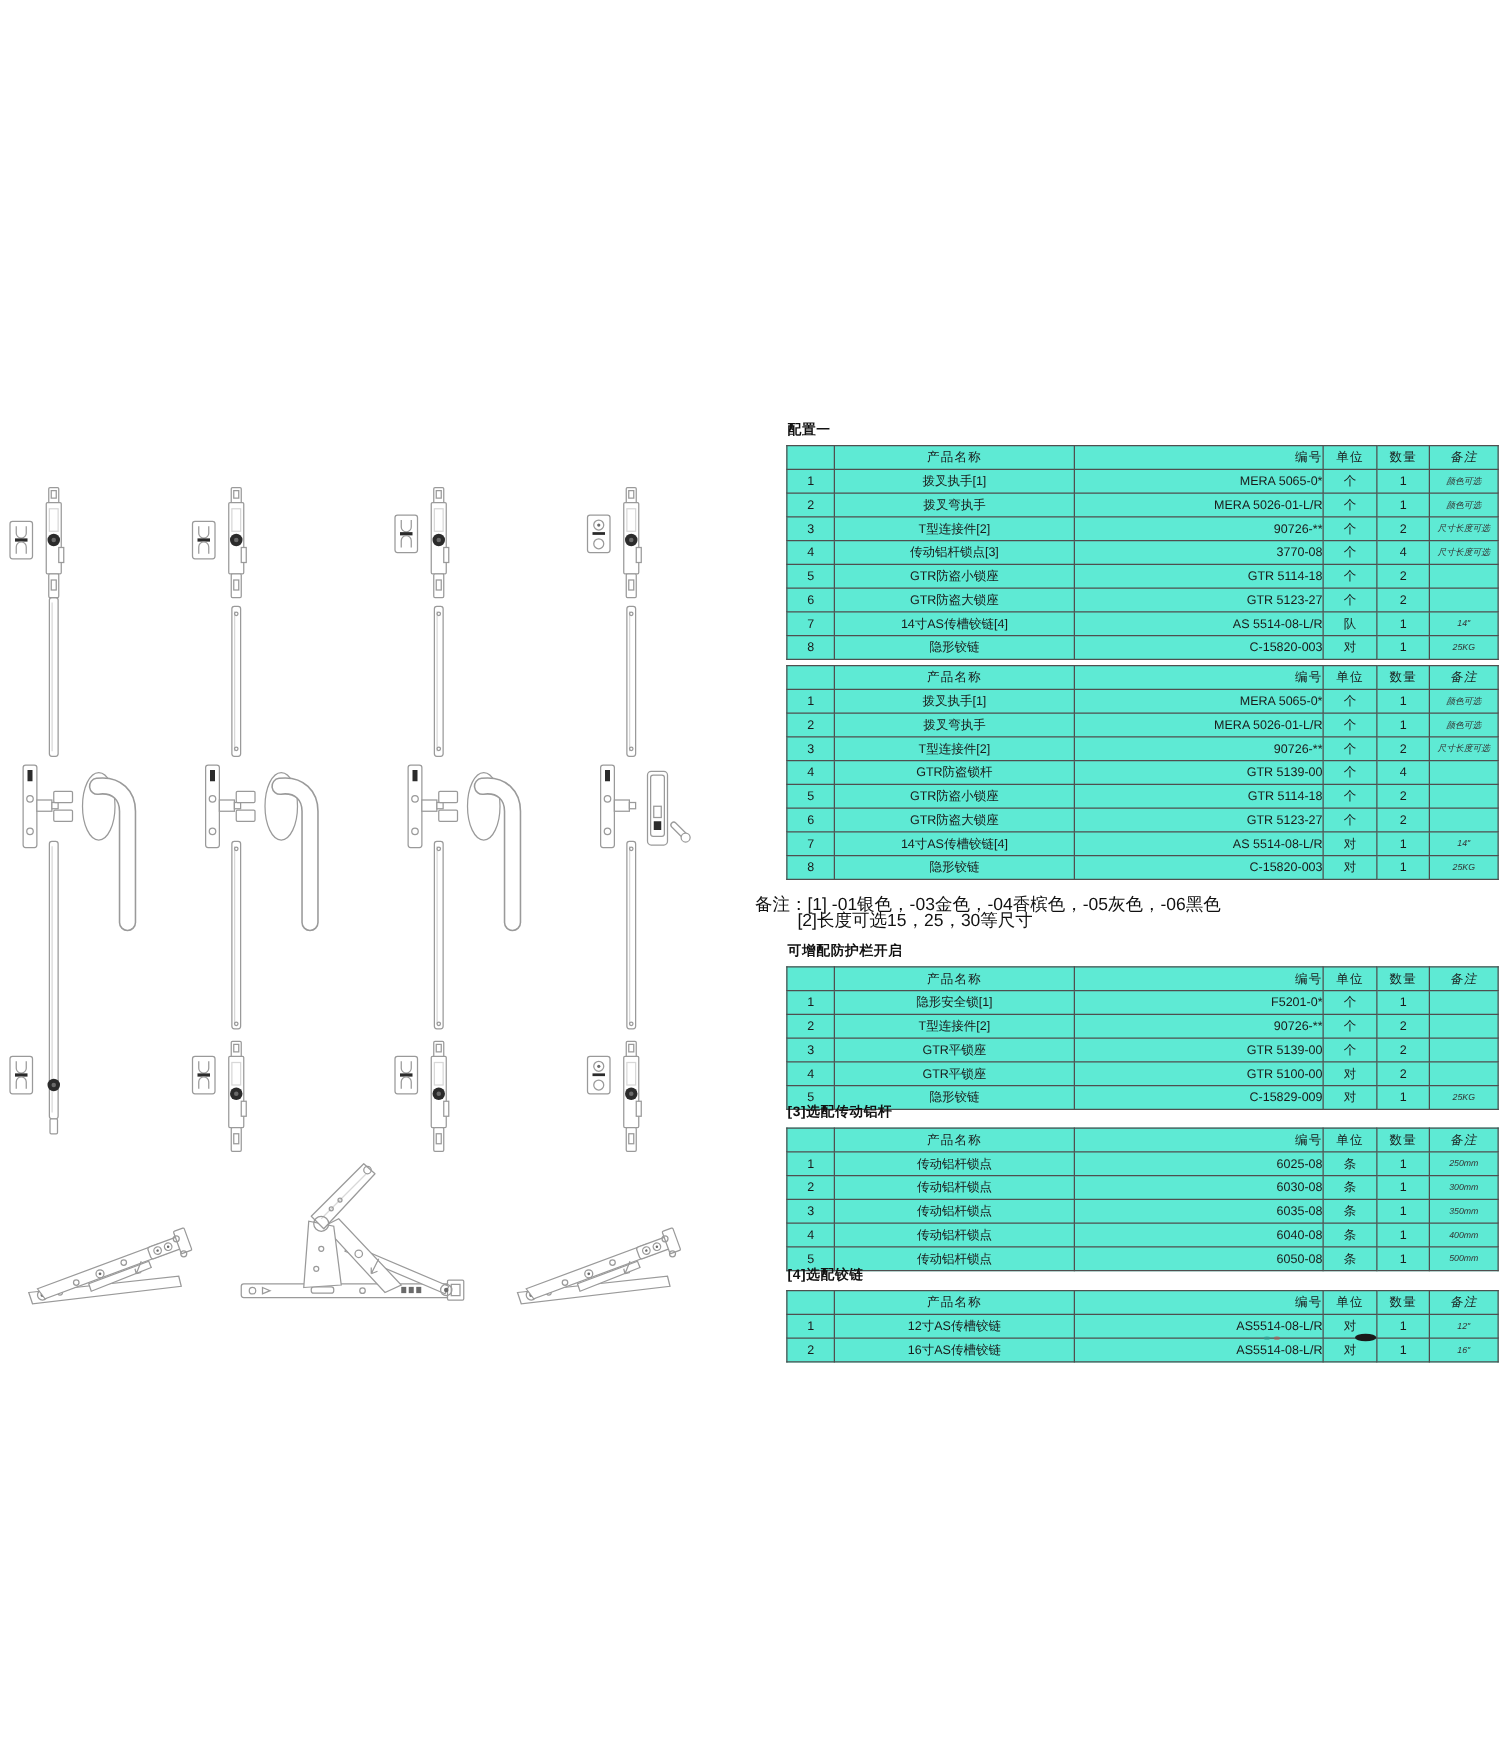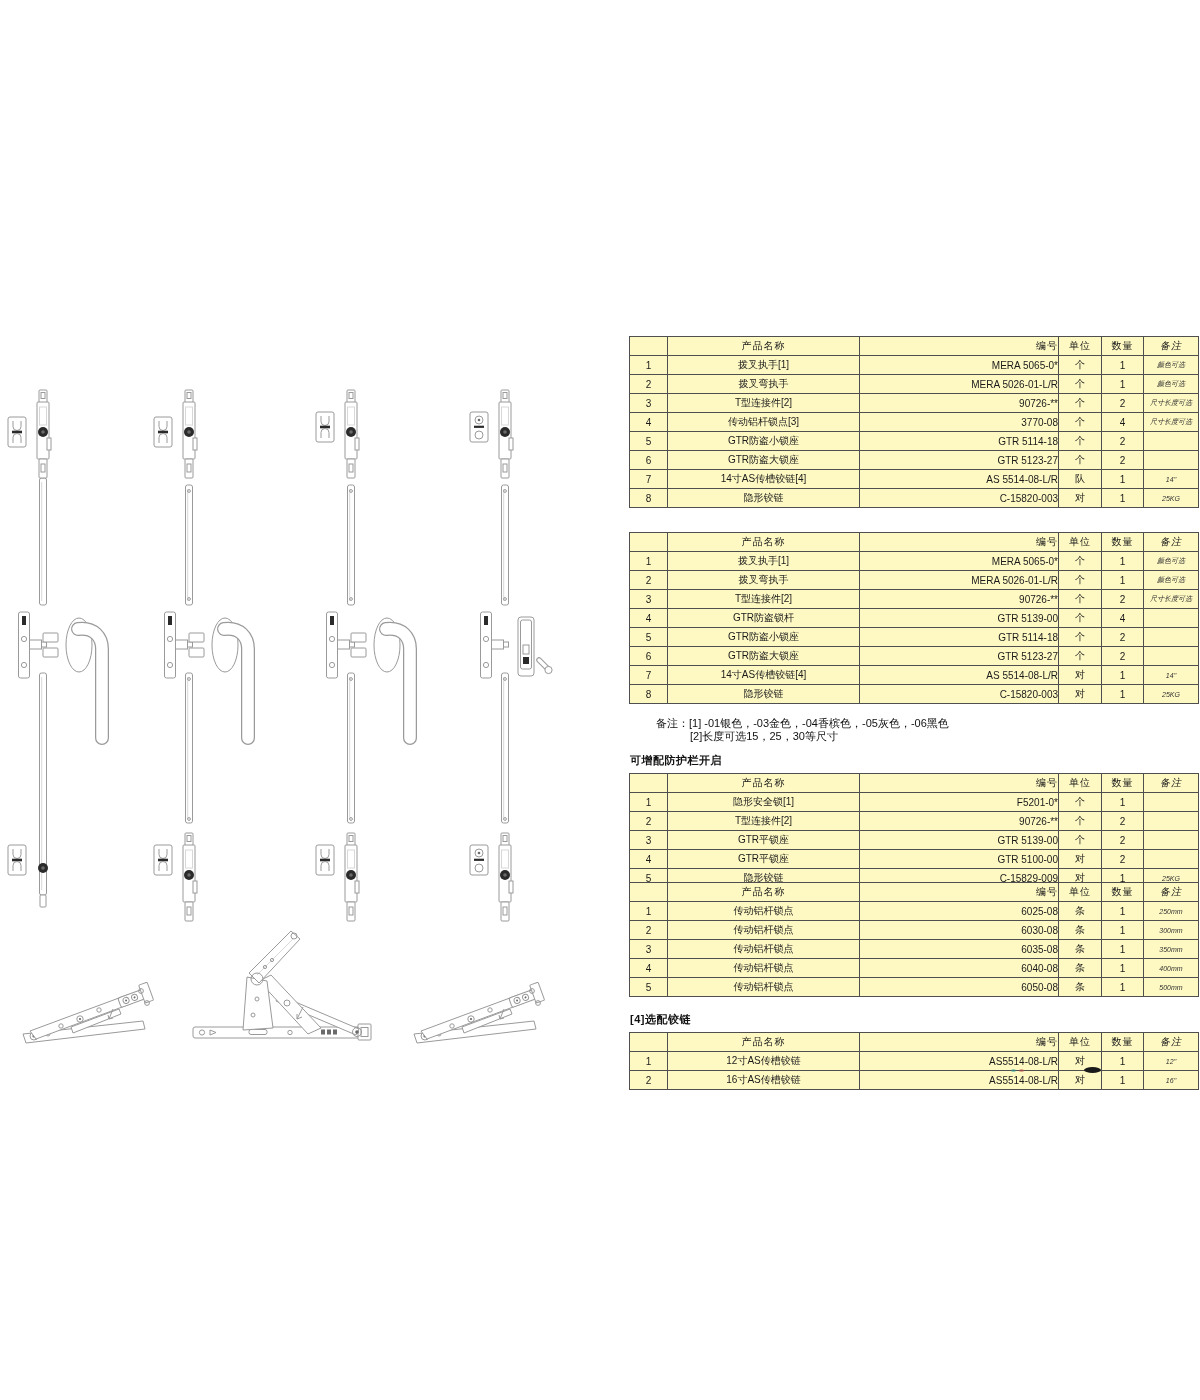--- a/index.html
+++ b/index.html
@@ -1,32 +1,32 @@
 <!DOCTYPE html>
 <html><head>
 <meta charset="utf-8">
 <style>
   html,body{margin:0;padding:0;background:#fff;}
   .sheet{position:relative;width:1200px;height:1400px;background:#ffffff;overflow:hidden;
          font-family:"Liberation Sans","DejaVu Sans",sans-serif;color:#1a1a1a;}
   
   .tblock{position:absolute;left:629px;width:563px;}
   .ttitle{font-size:11px;font-weight:bold;color:#111;letter-spacing:.5px;margin:0 0 5px 1px;}
-  table.ptable{border-collapse:collapse;table-layout:fixed;width:563px;background:#fef9c3;}
+  table.ptable{border-collapse:collapse;table-layout:fixed;width:563px;background:#5eead4;}
   .ptable th,.ptable td{border:1px solid #4f4f4f;text-align:center;vertical-align:middle;
       font-size:10px;font-weight:normal;height:18px;padding:0;overflow:hidden;white-space:nowrap;color:#1a1a1a;}
   .ptable th{font-size:10px;letter-spacing:1px;}
   .ptable .c0{width:37px;}
   .ptable .c1{width:191px;}
   .ptable .c2{width:198px;text-align:right;}
   .ptable .c3{width:42px;}
   .ptable .c4{width:41px;}
   .ptable .c5{width:54px;font-style:italic;}
   .ptable td.c5{font-size:7px;color:#333;}
-  .notes{position:absolute;left:656px;top:717px;font-size:11px;line-height:13px;color:#111;}
+  .notes{position:absolute;left:604px;top:717px;font-size:14px;line-height:13px;color:#111;}
   .notes .nrow{white-space:nowrap;}
   .notes .indent{padding-left:34px;}
   
   .drawings{position:absolute;left:0;top:370px;}
   .lw{stroke:#9a9a9a;stroke-width:1;fill:#ffffff;}
   .lwn{stroke:#9a9a9a;stroke-width:1;fill:none;}
   .dk{fill:#2b2b2b;stroke:none;}
   .md{fill:#6a6a6a;stroke:none;}
   .hl{stroke:#d8d8d8;stroke-width:1;fill:none;}
   
@@ -210,20 +210,21 @@
       <use href="#keeperB" x="470" y="845"></use>
       <use href="#esp" x="499" y="833"></use>
     </g>
 
     <use href="#stayClosed" transform="translate(23,979)"></use>
     <use href="#stayOpen" transform="translate(193,931)"></use>
     <use href="#stayClosed" transform="translate(414,979)"></use>
   </svg>
 
   <div class="tblock" style="top:336px">
+    <div class="ttitle">配置一</div>
     <table class="ptable">
         <thead>
           <tr>
             <th class="c0"></th>
             <th class="c1">产品名称</th>
             <th class="c2">编号</th>
             <th class="c3">单位</th>
             <th class="c4">数量</th>
             <th class="c5">备注</th>
           </tr>
@@ -435,20 +436,21 @@
             <td class="c2">C-15829-009</td>
             <td class="c3">对</td>
             <td class="c4">1</td>
             <td class="c5">25KG</td>
           </tr>
         </tbody>
       </table>
   </div>
 
   <div class="tblock" style="top:882px">
+    <div class="ttitle">[3]选配传动铝杆</div>
     <table class="ptable">
         <thead>
           <tr>
             <th class="c0"></th>
             <th class="c1">产品名称</th>
             <th class="c2">编号</th>
             <th class="c3">单位</th>
             <th class="c4">数量</th>
             <th class="c5">备注</th>
           </tr>

